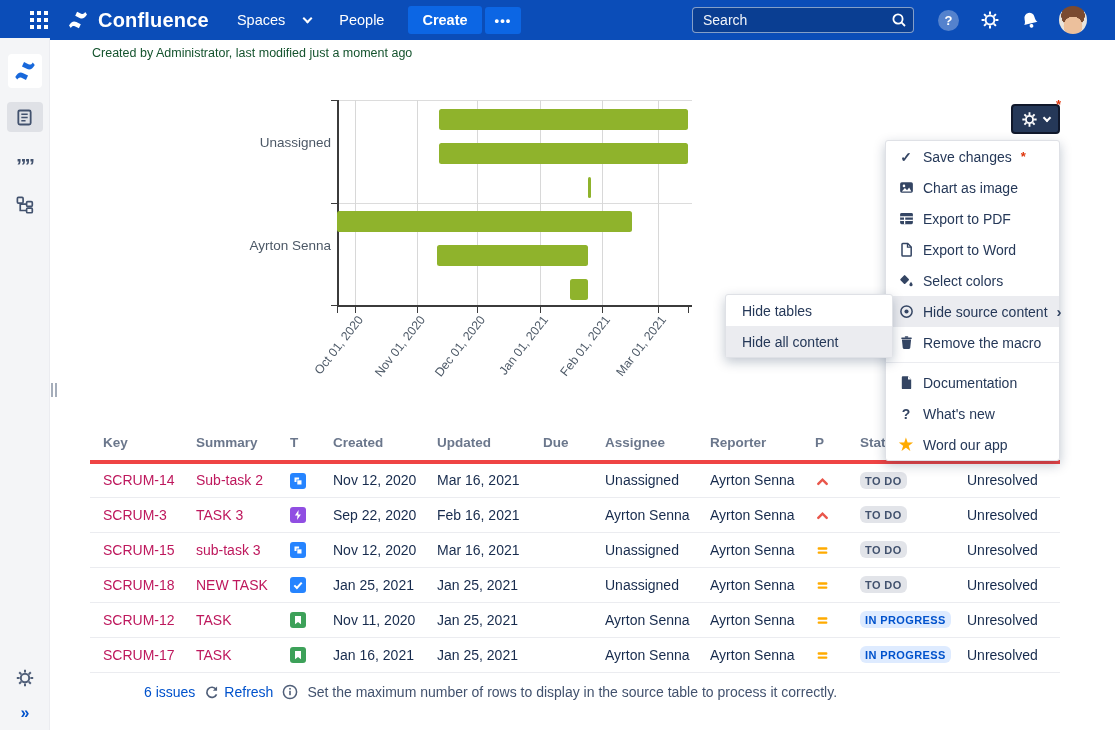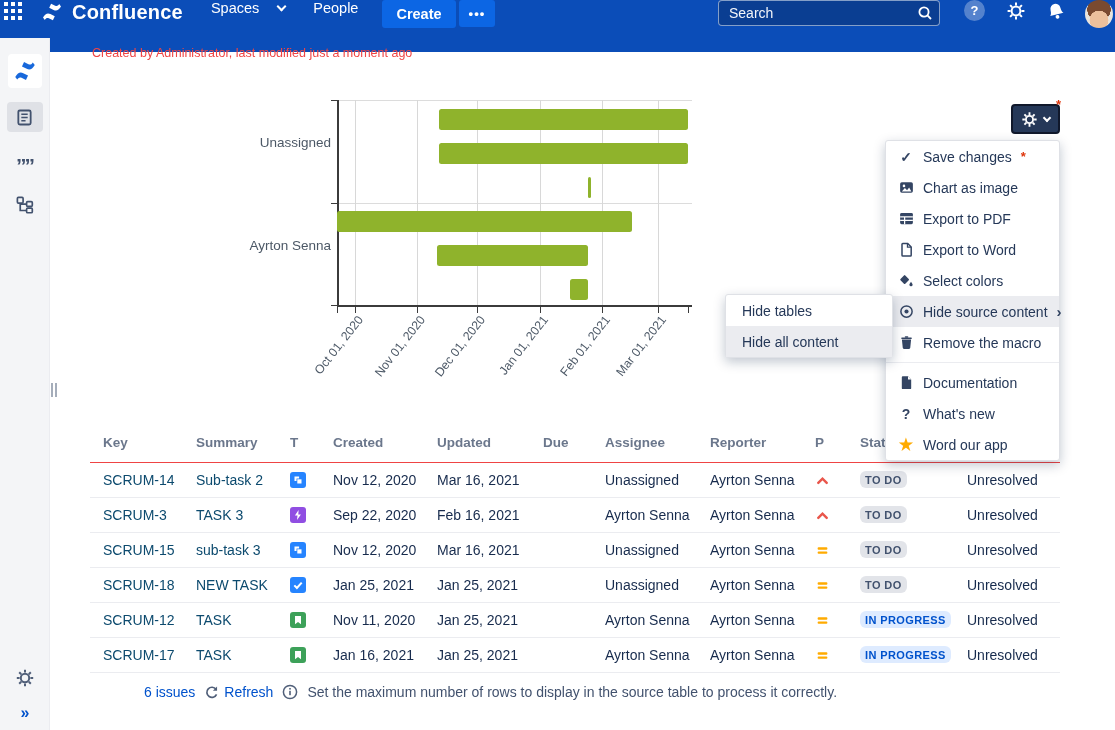--- a/index.html
+++ b/index.html
@@ -1,22 +1,22 @@
 <!DOCTYPE html>
 <html><head>
 <meta charset="utf-8">
 <style>
   * { margin:0; padding:0; box-sizing:border-box; }
   html,body { width:1115px; height:730px; }
   body { position:relative; overflow:hidden; background:#fff;
          font-family:"Liberation Sans", sans-serif; color:#172B4D; }
 
   
-  .topbar { position:absolute; left:0; top:0; width:1115px; height:52px;
-            background:#0B4DB8; display:flex; align-items:flex-start; padding:0 2px; }
+  .topbar { position:absolute; left:0; top:0; width:1115px; height:40px;
+            background:#0B4DB8; display:flex; align-items:center; padding:0 28px; }
   .topbar .grid-btn { width:22px; height:22px; display:flex; align-items:center; justify-content:center; cursor:pointer; }
   .brand { display:flex; align-items:center; margin-left:16px; }
   .brand-name { color:#fff; font-size:20px; font-weight:700; margin-left:8px; letter-spacing:.2px; }
   .nav-link { color:#fff; font-size:14.5px; margin-left:28px; display:flex; align-items:center; gap:19px; cursor:pointer; }
   .chev { width:7px; height:7px; border-right:2px solid #fff; border-bottom:2px solid #fff;
           transform:rotate(45deg); margin-top:-3px; }
   .create-btn { margin-left:24px; background:#0C66E4; color:#fff; border:none; border-radius:3px;
                 font-size:14.5px; font-weight:700; padding:6px 14px; cursor:pointer;
                 font-family:"Liberation Sans",sans-serif; }
   .more-btn { margin-left:3px; background:#0C66E4; color:#fff; border:none; border-radius:3px;
@@ -47,21 +47,21 @@
              align-items:center; justify-content:center; cursor:pointer; }
   .sb-item.selected { background:#DFE1E6; }
   .sb-quote { font-size:21px; font-weight:700; color:#42526E; letter-spacing:-2px; line-height:10px; padding-top:10px;}
   .sb-bottom { position:absolute; left:0; bottom:8px; width:50px; text-align:center; }
   .sb-gear { margin:0 auto 12px; cursor:pointer; width:20px; }
   .sb-expand { color:#0052CC; font-weight:700; font-size:16px; cursor:pointer; }
   .splitter { position:absolute; left:51px; top:383px; display:flex; gap:2px; }
   .splitter i { display:block; width:2px; height:14px; background:#A5ADBA; }
 
   
-  .byline { position:absolute; left:92px; top:46px; font-size:12.5px; color:#ef4444; }
+  .byline { position:absolute; left:92px; top:46px; font-size:12.5px; color:#14532d; }
 
   
   .chart-layer { position:absolute; left:0; top:0; z-index:1; }
   .gridline-v { position:absolute; width:1px; background:#D8D8D8; }
   .gridline-h { position:absolute; height:1px; background:#DCDCDC; }
   .axis-y { position:absolute; width:2px; background:#3B3B3B; }
   .axis-x { position:absolute; height:2px; background:#3B3B3B; }
   .tick-x { position:absolute; width:1px; height:6px; background:#3B3B3B; }
   .tick-y { position:absolute; width:6px; height:1px; background:#3B3B3B; }
   .gbar { position:absolute; border-radius:2.5px; }
@@ -90,24 +90,24 @@
   .menu-sep { border-top:1px solid #EBECF0; margin:4px 0; }
 
   .submenu { position:absolute; left:725px; top:294px; width:168px; z-index:11; background:#fff;
              border:1px solid #DFE1E6; border-radius:3px; box-shadow:0 4px 12px rgba(9,30,66,.25); }
   .submenu .menu-item { padding-left:16px; }
 
   
   .tbl { position:absolute; left:90px; top:430px; width:970px; border-collapse:collapse;
          table-layout:fixed; font-size:14px; z-index:2; }
   .tbl th { height:32px; text-align:left; padding:0 0 6px 13px; font-size:13.5px; font-weight:700;
-            color:#6B778C; border-bottom:1px solid #ef4444; }
+            color:#6B778C; border-bottom:4px solid #ef4444; }
   .tbl td { height:35px; padding:0 0 0 13px; border-bottom:1px solid #EBECF0; color:#172B4D;
             overflow:hidden; white-space:nowrap; }
-  .tbl a { color:#0c4a6e; text-decoration:none; cursor:pointer; }
+  .tbl a { color:#be185d; text-decoration:none; cursor:pointer; }
   .badge { display:inline-block; font-size:11px; font-weight:700; letter-spacing:.4px;
            padding:3px 5px 2px; border-radius:6px; }
   .badge.todo { background:#E2E4E9; color:#42526E; }
   .badge.inprogress { background:#DEEBFF; color:#0052CC; }
   .ticon, .picon { display:inline-block; vertical-align:middle; }
 
   
   .foot { position:absolute; left:103px; top:684px; display:flex; align-items:center; gap:9px;
           font-size:14px; color:#42526E; z-index:2;margin-left:41px; }
   .foot a { color:#0052CC; text-decoration:none; cursor:pointer; }

